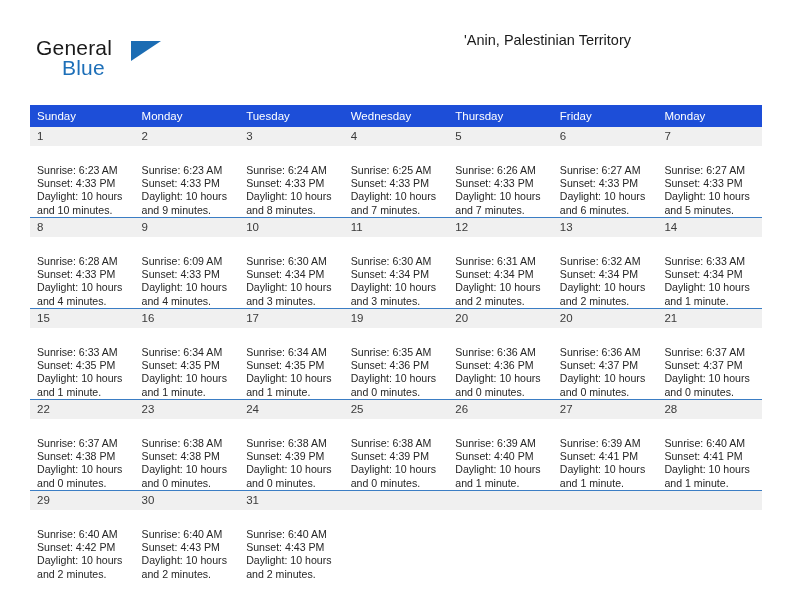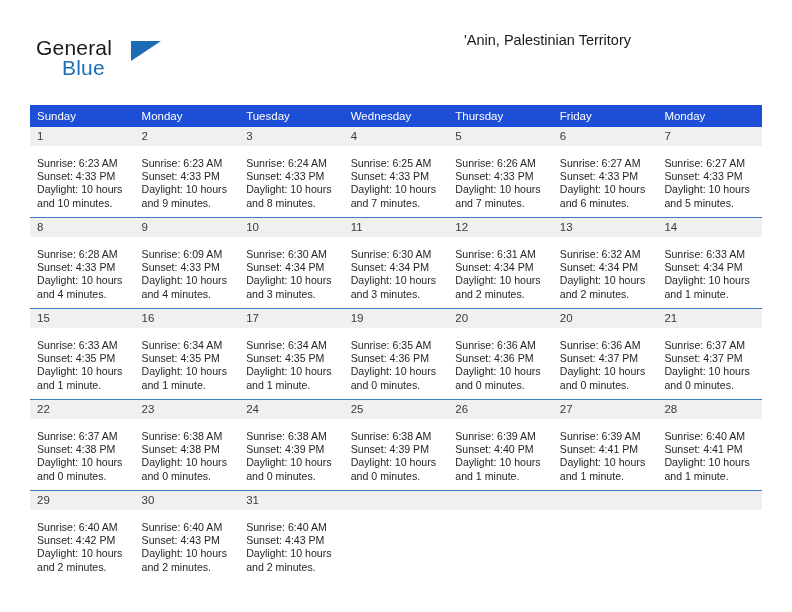--- a/index.html
+++ b/index.html
@@ -121,21 +121,21 @@
     color: #3a3a3a;
     padding: 3px 0 3px 7px;
     height: 13px;
     line-height: 13px;
     background: #f0f0f0;
   }
   .cell.empty .daynum {
     color: transparent;
   }
   .lines {
-    padding: 11px 6px 0 7px;
+    padding: 18px 6px 0 7px;
   }
   .lines div {
     font-size: 10.6px;
     line-height: 13.2px;
     color: #262626;
     white-space: nowrap;
   }
 </style>
 </head>
 <body>

